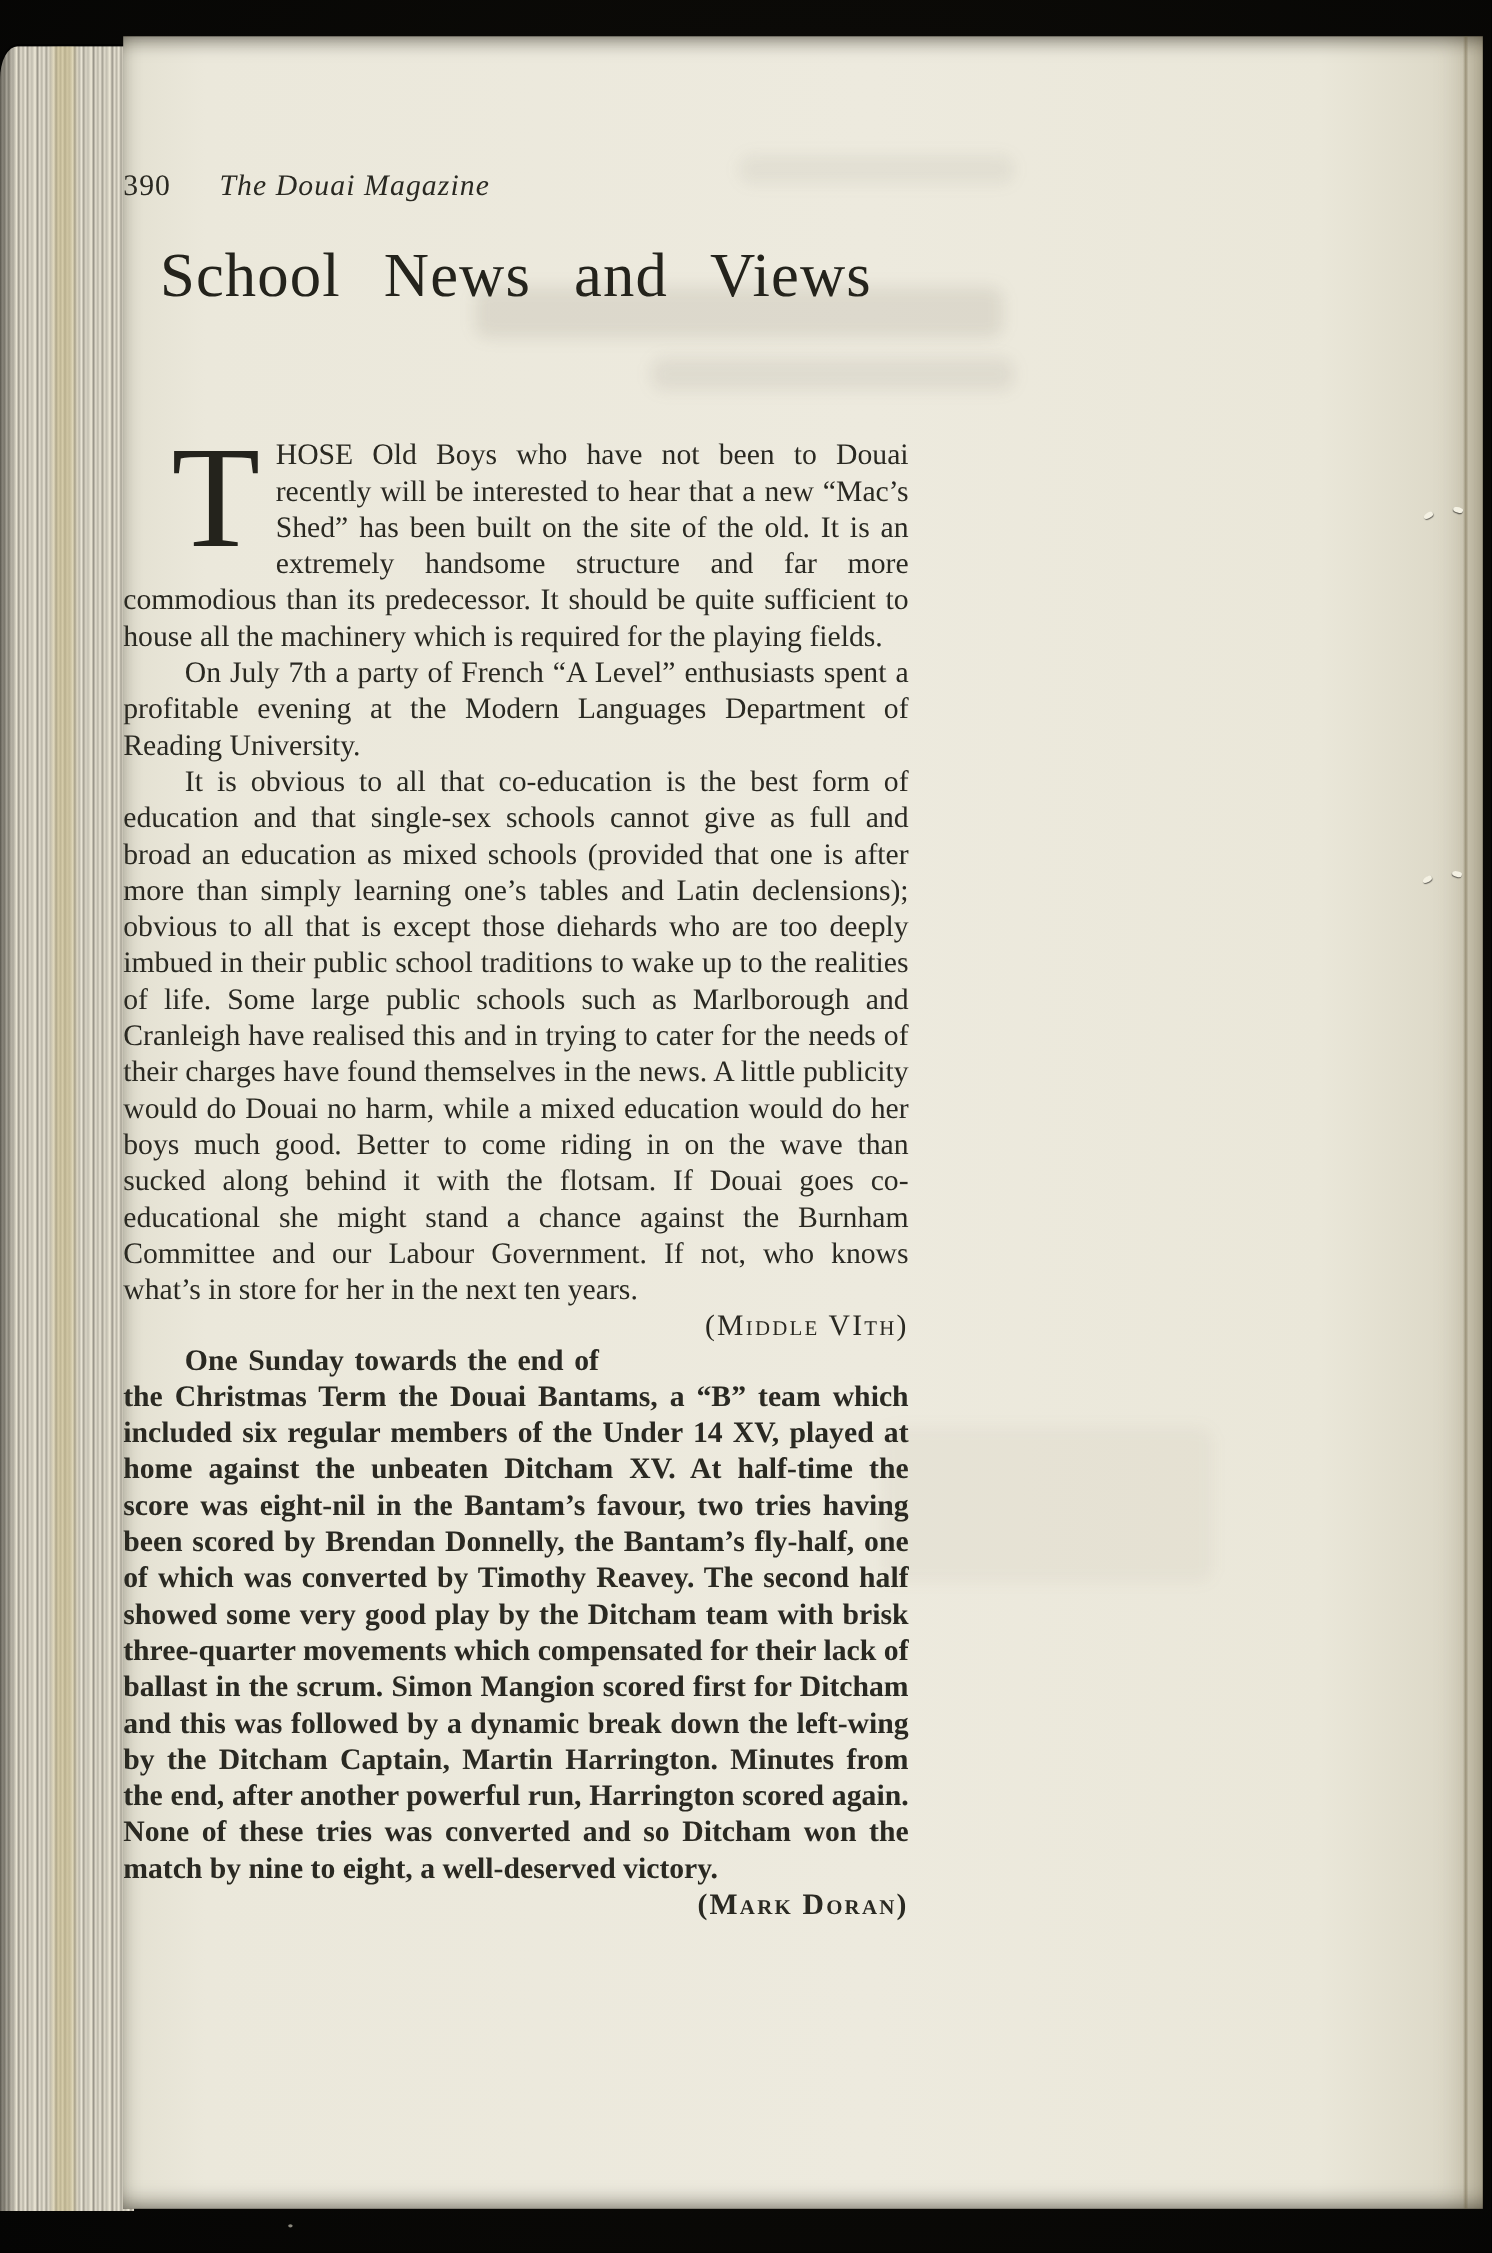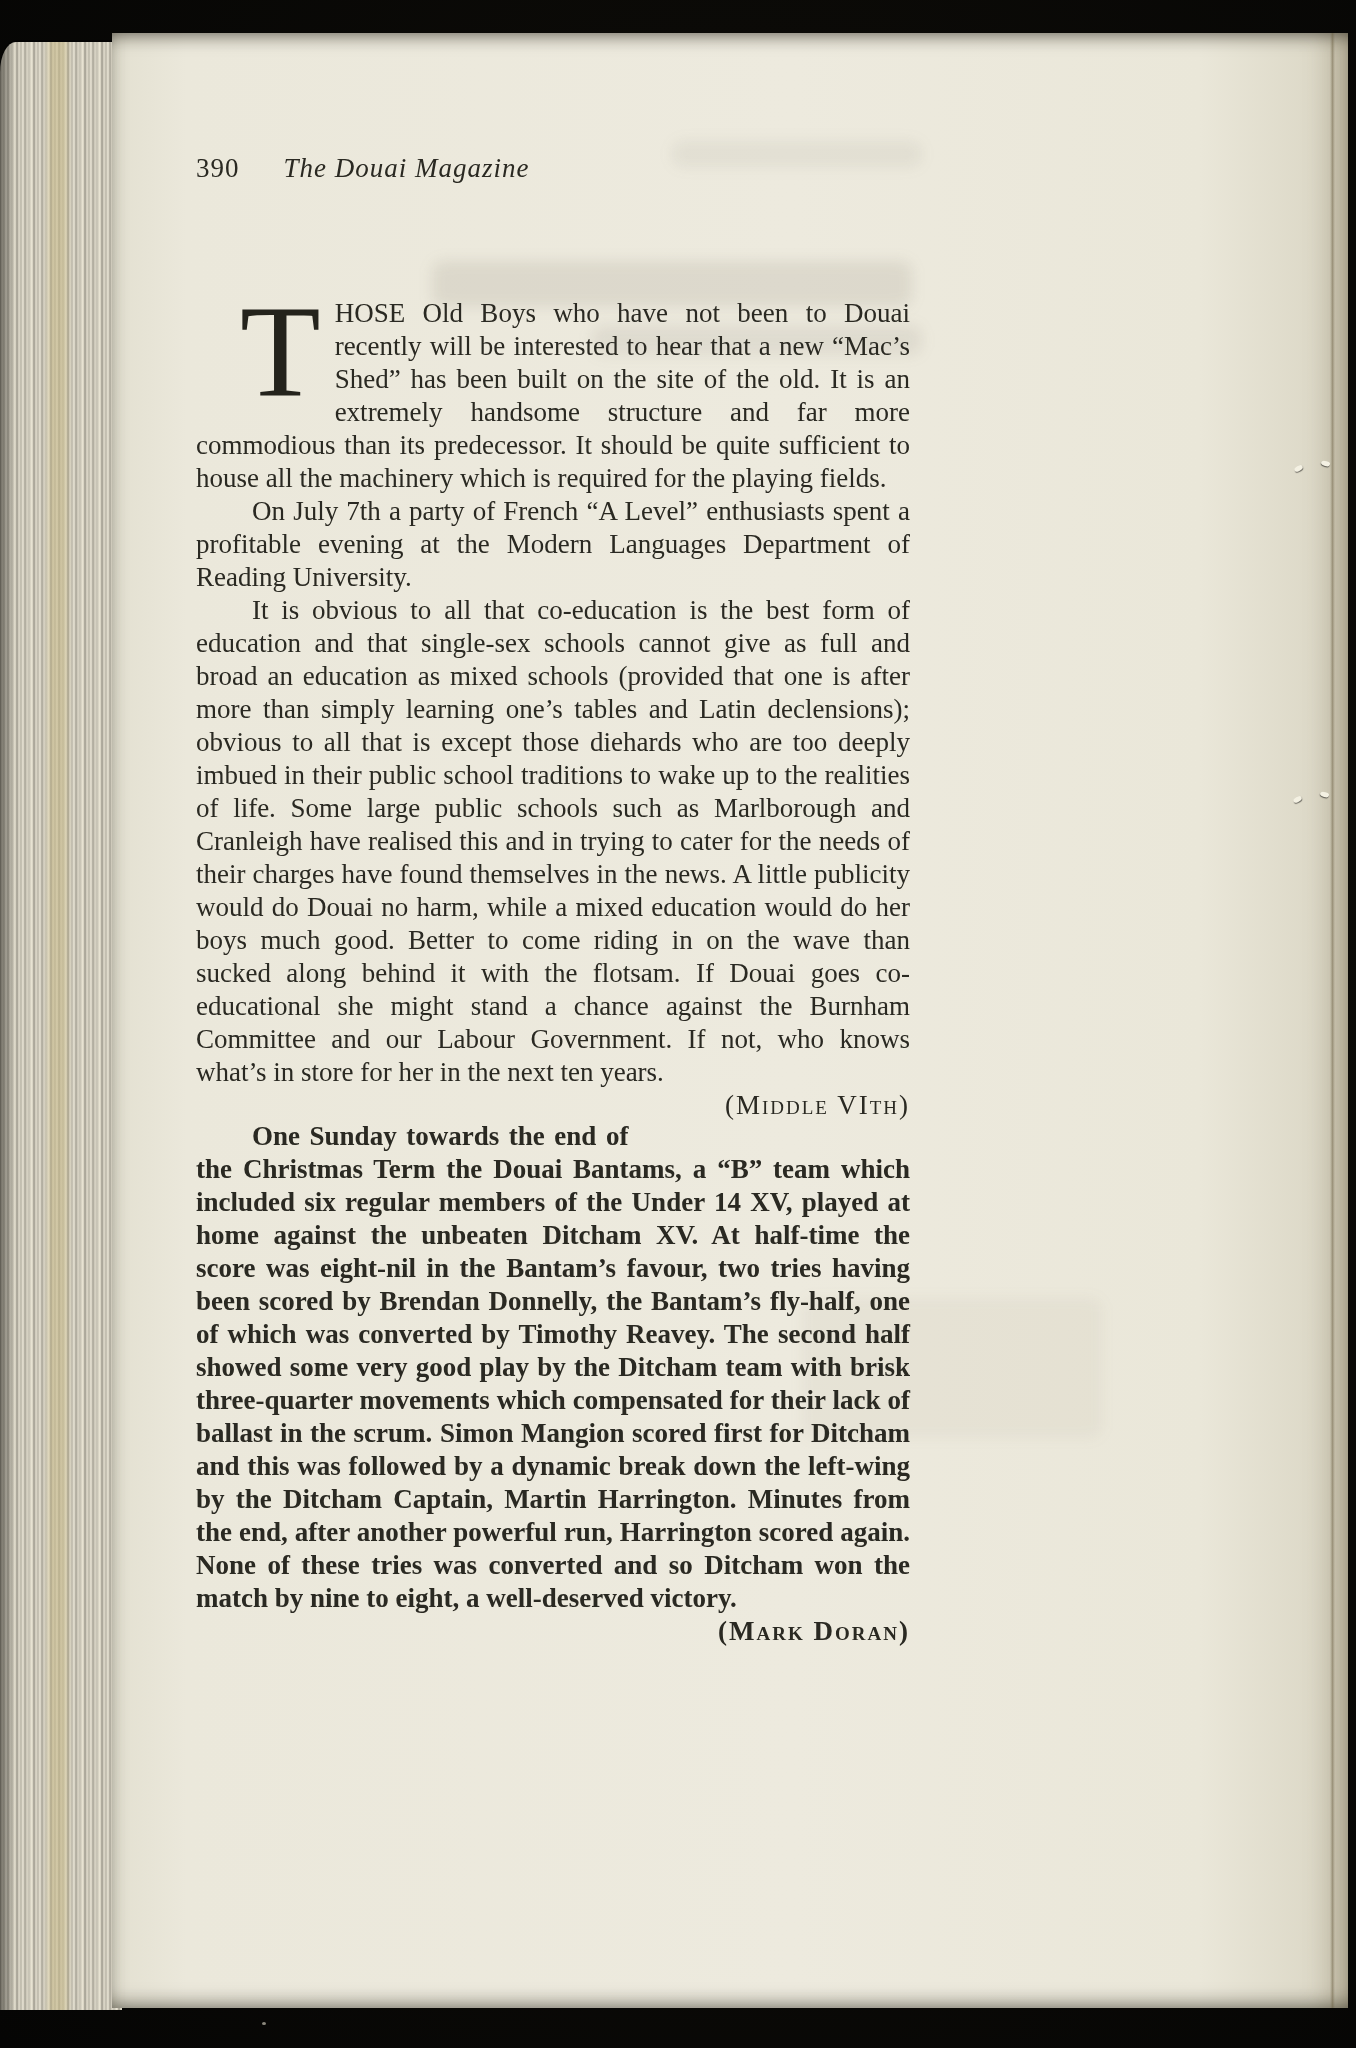--- a/index.html
+++ b/index.html
@@ -46,21 +46,21 @@
     border-radius:60% 40% 50% 50%;box-shadow:0 1px 1px rgba(0,0,0,.55);
     transform:rotate(-28deg);
   }
   .s1{left:1294px;top:466px;}
   .s2{left:1321px;top:461px;transform:rotate(18deg);}
   .s3{left:1293px;top:797px;}
   .s4{left:1320px;top:792px;transform:rotate(18deg);}
   .speck{position:absolute;left:262px;top:2022px;width:4px;height:3px;background:#8b887d;border-radius:50%;}
 
   
-  .content{position:relative;margin-left:84px;width:714px;color:#2a2922;}
+  .content{position:relative;width:714px;color:#2a2922;}
   .running-head{
     padding-top:118px;display:flex;align-items:baseline;
     font-size:27px;line-height:34px;
   }
   .pagenum{margin-right:44px;letter-spacing:1px;}
   .mag{font-style:italic;letter-spacing:1px;}
   .title{
     margin:32px 0 0 0;font-weight:normal;text-align:center;
     font-size:57px;line-height:68px;word-spacing:.42em;letter-spacing:1px;
     color:#24231c;
@@ -86,20 +86,21 @@
     <div class="ghost g1"></div>
     <div class="ghost g2"></div>
     <div class="ghost g4"></div>
 
     <div class="content">
       <header class="running-head">
         <span class="pagenum">390</span>
         <span class="mag">The Douai Magazine</span>
       </header>
 
+      <h1 class="title">School News and Views</h1>
 
       <div class="bodytext">
         <p class="lead"><span class="dropcap">T</span><span>HOSE Old Boys who have not been to Douai recently will be interested to hear that a new “Mac’s Shed” has been built on the site of the old. It is an extremely handsome structure and far more commodious than its predecessor. It should be quite sufficient to house all the machinery which is required for the playing fields.</span></p>
 
         <p><span>On July 7th a party of French “A Level” enthusiasts spent a profitable evening at the Modern Languages Department of Reading University.</span></p>
 
         <p><span>It is obvious to all that co-education is the best form of education and that single-sex schools cannot give as full and broad an education as mixed schools (provided that one is after more than simply learning one’s tables and Latin declensions); obvious to all that is except those diehards who are too deeply imbued in their public school traditions to wake up to the realities of life. Some large public schools such as Marlborough and Cranleigh have realised this and in trying to cater for the needs of their charges have found themselves in the news. A little publicity would do Douai no harm, while a mixed education would do her boys much good. Better to come riding in on the wave than sucked along behind it with the flotsam. If Douai goes co-educational she might stand a chance against the Burnham Committee and our Labour Government. If not, who knows what’s in store for her in the next ten years.</span> <span class="attr">(Middle VIth)</span></p>
 
         <p class="spaced"><span>One Sunday towards the end of the Christmas Term the Douai Bantams, a “B” team which included six regular members of the Under 14 XV, played at home against the unbeaten Ditcham XV. At half-time the score was eight-nil in the Bantam’s favour, two tries having been scored by Brendan Donnelly, the Bantam’s fly-half, one of which was converted by Timothy Reavey. The second half showed some very good play by the Ditcham team with brisk three-quarter movements which compensated for their lack of ballast in the scrum. Simon Mangion scored first for Ditcham and this was followed by a dynamic break down the left-wing by the Ditcham Captain, Martin Harrington. Minutes from the end, after another powerful run, Harrington scored again. None of these tries was converted and so Ditcham won the match by nine to eight, a well-deserved victory.</span> <span class="attr">(Mark Doran)</span></p>
 

